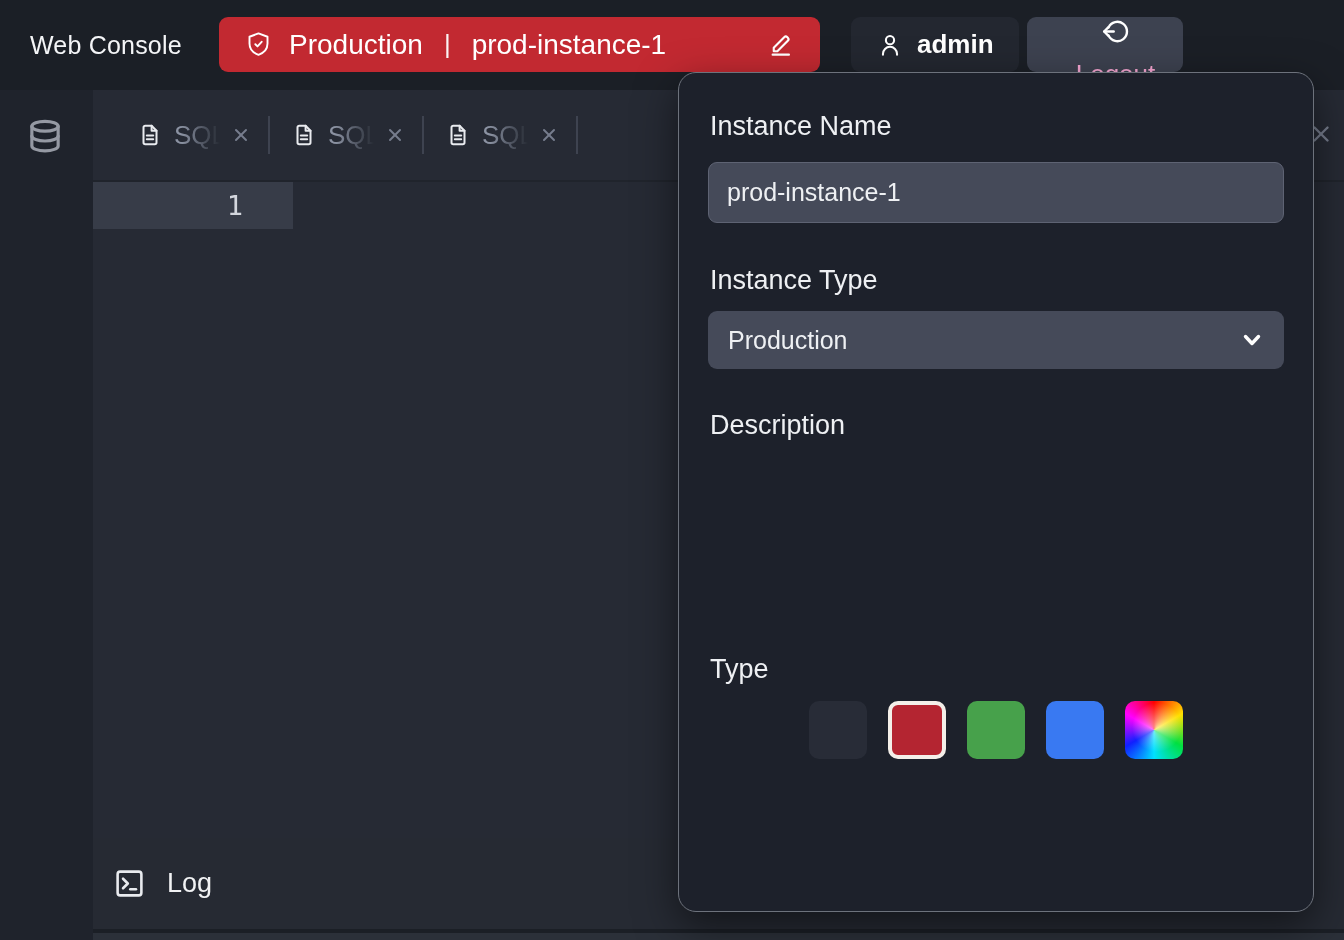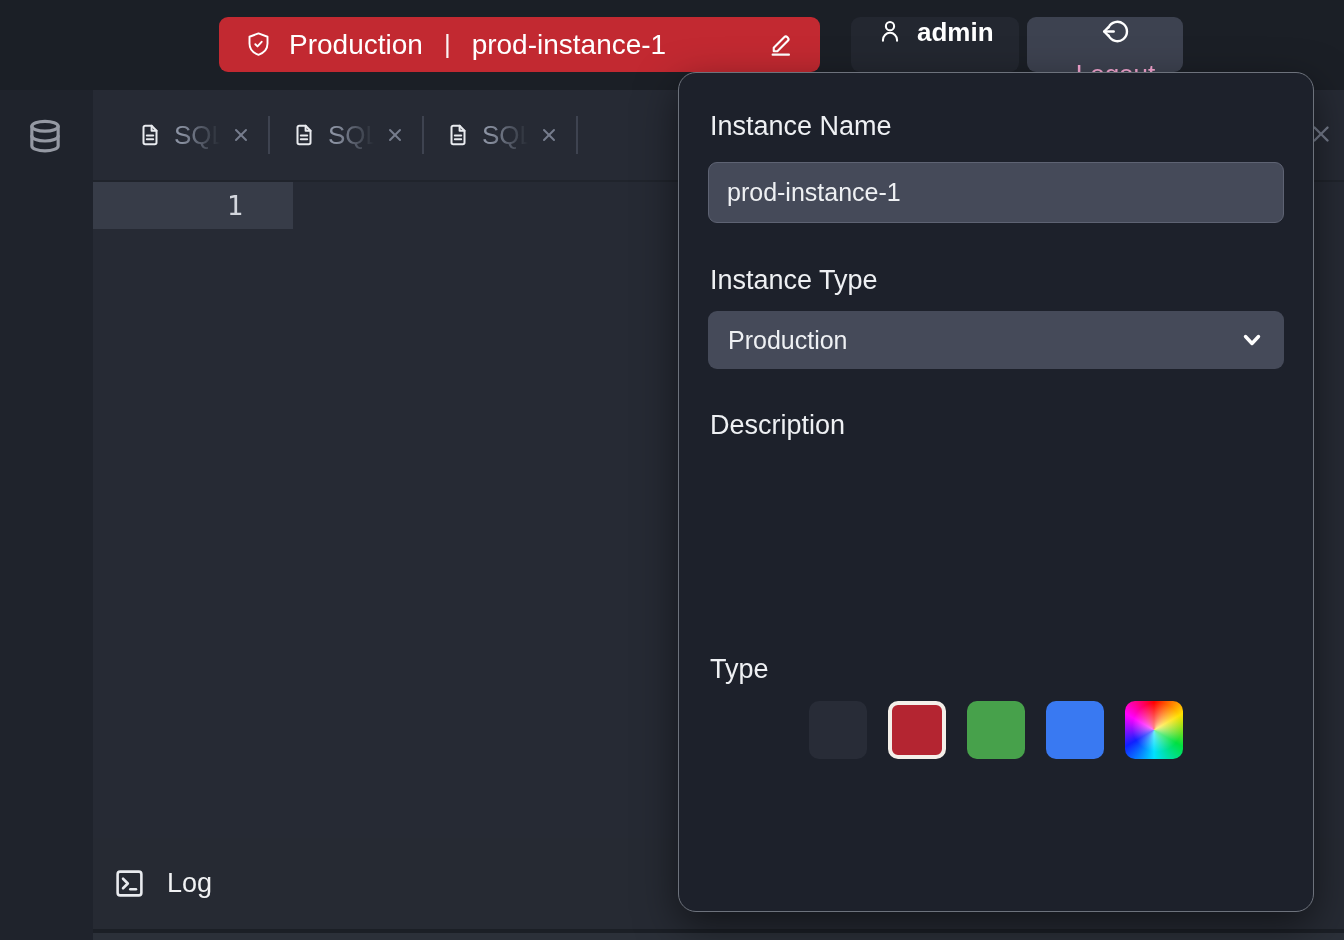--- a/index.html
+++ b/index.html
@@ -23,21 +23,21 @@
     position:absolute; left:219px; top:17px; width:601px; height:55px;
     border-radius:9px; display:flex; align-items:center;
     padding:0 26px; gap:17px; font-size:28px; font-weight:500; color:#fff;
     cursor:pointer;
   }
   .env-badge .sep { font-weight:300; font-size:26px; opacity:.95; padding:0 4px; }
   .env-badge .edit { margin-left:auto; }
   .user-chip {
     position:absolute; left:851px; top:17px; width:168px; height:55px;
     background:#232730; border-radius:9px;
-    display:flex; align-items:flex-start; padding-left:26px; gap:14px;
+    display:flex; align-items:center; padding-left:26px; gap:14px;
     font-size:26px; font-weight:700; color:#fff;
   }
   .logout-btn {
     position:absolute; left:1027px; top:17px; width:156px; height:55px;
     background:#3d4250; border-radius:9px;
     display:flex; align-items:center; padding-left:21px; gap:13px;
     font-size:26px; font-weight:400; color:#f9a8d4; cursor:pointer;flex-direction:column;
   }
 
   
@@ -136,20 +136,21 @@
     font-family:"Liberation Sans",sans-serif; font-size:27px; color:#fff;
     display:flex; align-items:center; justify-content:center; cursor:pointer;
   }
   .btn-cancel { width:142px; background:#4a4e5b; }
   .btn-save { width:114px; }
 </style>
 </head>
 <body>
 
 <div class="topbar">
+  <div class="app-title">Web Console</div>
 
   <div class="env-badge" style="background: rgb(194, 41, 49);">
     <span>
       <svg width="27" height="31" viewBox="0 0 24 24" fill="none" stroke="#fff" stroke-width="1.7" stroke-linecap="round" stroke-linejoin="round">
         <path d="M12 2.2l8 2.9v6.1c0 4.9-3.4 8.4-8 10-4.6-1.6-8-5.1-8-10V5.1z"></path>
         <path d="M9.2 11.8l1.9 1.9 3.7-4.1"></path>
       </svg>
     </span>
     <span>Production</span>
     <span class="sep">|</span>

